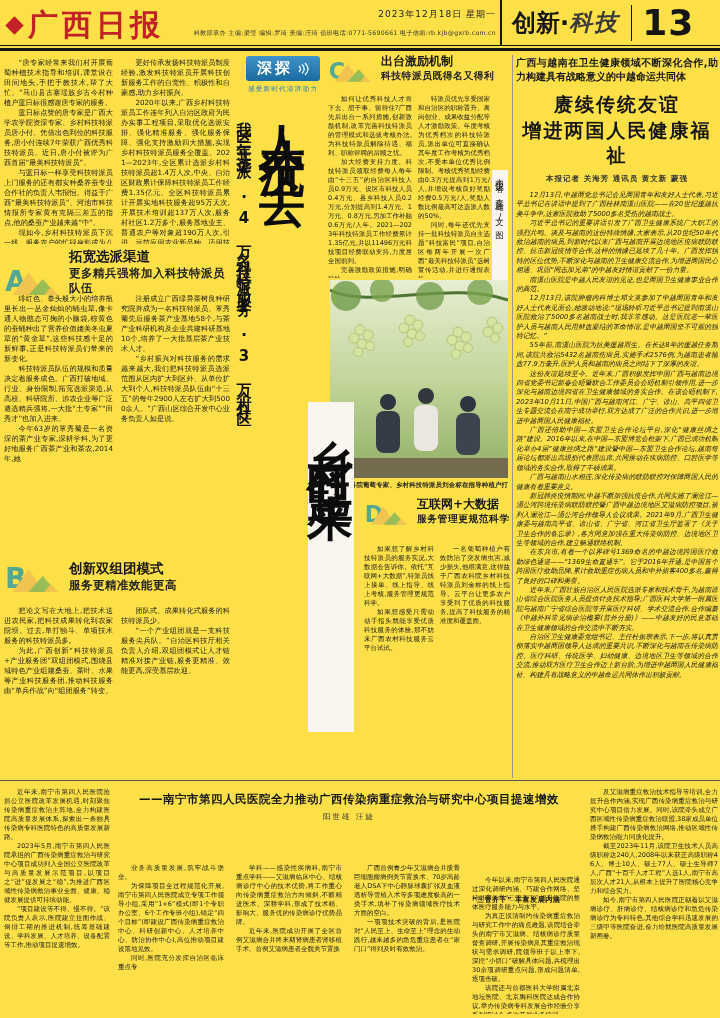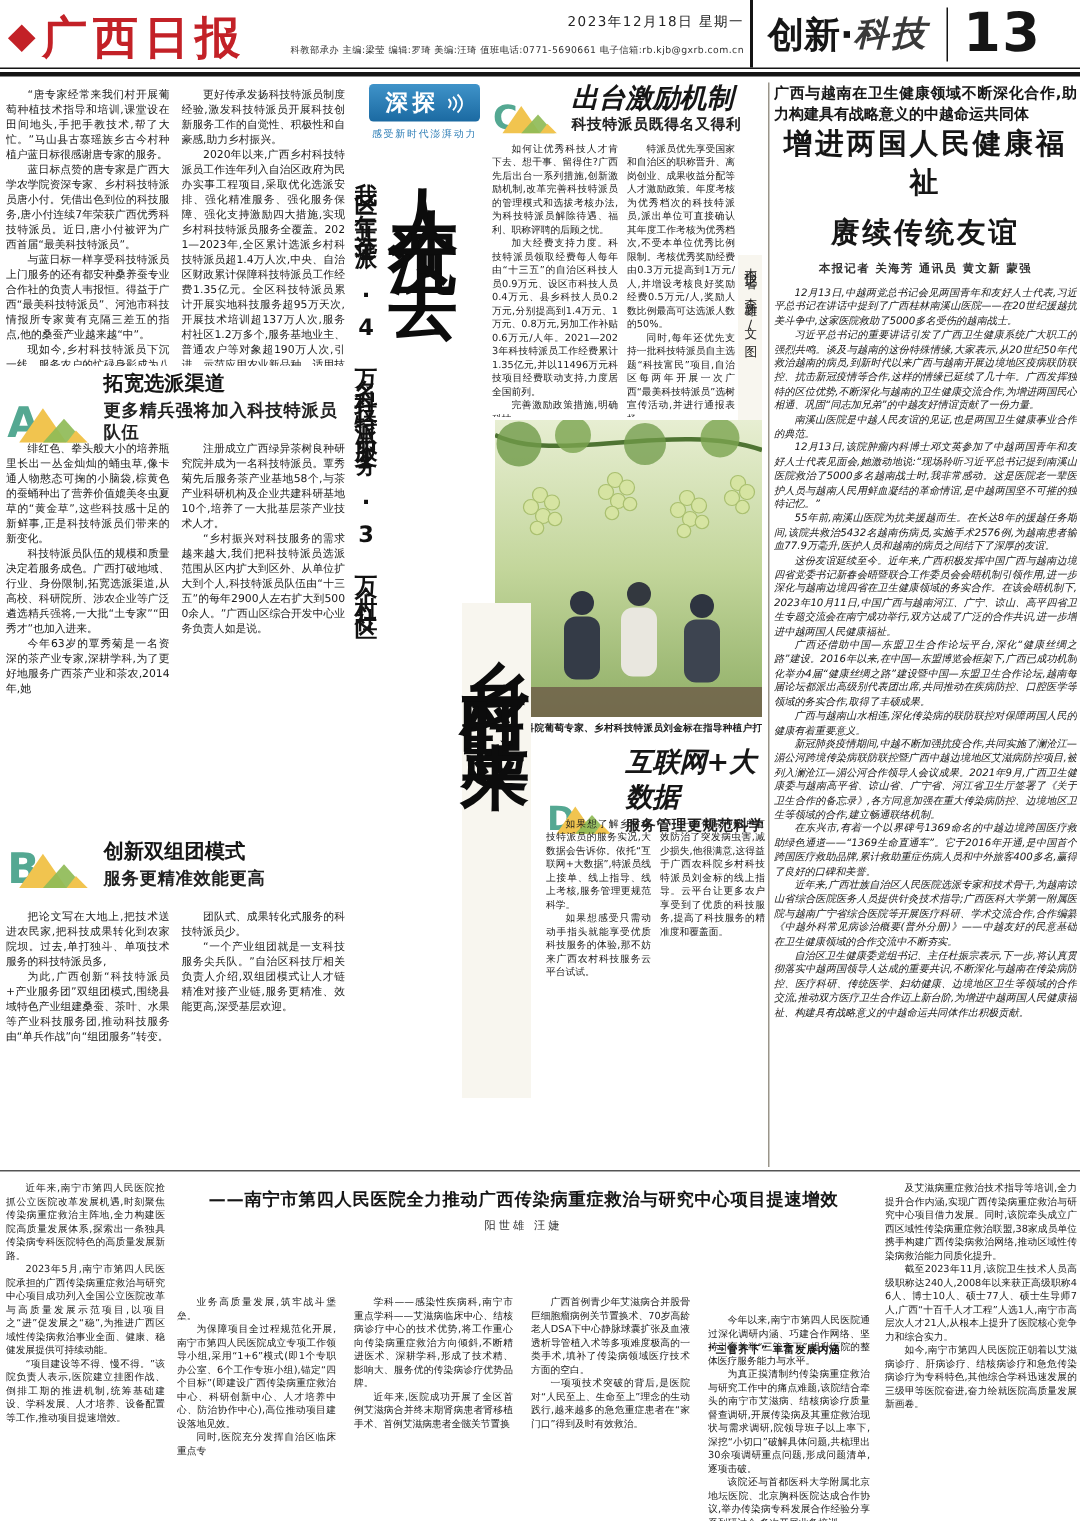--- a/index.html
+++ b/index.html
@@ -1,16 +1,16 @@
 <!DOCTYPE html>
 <html><head>
 <meta charset="utf-8">
 <style>
   html,body{margin:0;padding:0;background:#d8d5cc;}
-  #page{position:relative;width:720px;height:1018px;background:#ffffff;overflow:hidden;
+  #page{position:relative;width:720px;height:1018px;background:#fde047;overflow:hidden;
         font-family:"DejaVu Sans","Liberation Sans",sans-serif;color:#161616;margin:0 auto;}
   .abs{position:absolute;}
   
   .masthead{position:absolute;left:8px;top:5px;display:flex;align-items:center;gap:7px;}
   .diamond{width:13px;height:13px;background:#c32127;transform:rotate(45deg);display:inline-block;}
   .mast-text{font-family:"DejaVu Serif","Liberation Serif",serif;font-weight:900;font-size:30px;
              color:#c32127;letter-spacing:4px;}
   .head-info{position:absolute;left:180px;top:8px;width:316px;text-align:right;}
   .date-line{font-size:9px;color:#222;letter-spacing:1px;}
   .staff-line{font-size:6.2px;color:#333;margin-top:8px;letter-spacing:.3px;}
@@ -24,21 +24,21 @@
   
   .txt{position:absolute;font-size:7.2px;line-height:10px;text-align:justify;overflow:hidden;color:#1a1a1a;}
   .txt p{margin:0;text-indent:2em;word-break:break-all;}
   .f65{font-size:6.5px;line-height:9px;}
   
   .sec-head{position:absolute;display:flex;align-items:flex-end;gap:7px;}
   .sh-svg{width:58px;height:32px;flex:0 0 auto;}
   .sh-t1{font-size:13.5px;font-weight:900;line-height:1.3;}
   .sh-t2{font-size:11.5px;font-weight:600;color:#222;letter-spacing:.5px;}
   .sec-head.sm .sh-svg{width:46px;height:26px;}
-  .sec-head.sm .sh-t1{font-size:18px;font-style:italic;}
+  .sec-head.sm .sh-t1{font-size:12px;}
   .sec-head.sm .sh-t2{font-size:9.8px;}
   
   .vert{writing-mode:vertical-rl;text-orientation:upright;}
   .kicker-v{position:absolute;left:234px;top:110px;height:644px;font-size:15px;font-weight:600;
             letter-spacing:7px;color:#111;}
   .bigtitle{position:absolute;font-weight:900;font-size:46px;letter-spacing:14px;line-height:1;
             color:#0c0c0c;writing-mode:vertical-rl;text-orientation:upright;
             font-family:"DejaVu Serif","Liberation Serif",serif;}
   .byline-v{position:absolute;left:492px;top:170px;height:130px;font-size:8.5px;letter-spacing:2px;
             color:#222;background:#f8f6ef;padding:2px;}
@@ -243,22 +243,22 @@
       <p>如果想感受只需动动手指头就能享受优质科技服务的体验,那不妨来广西农村科技服务云平台试试。</p>
     </div>
   <div class="txt f65" style="left:440px;top:545px;width:70px;height:216px;">
       <p>一名葡萄种植户有效防治了突发病虫害,减少损失,他很满意,这得益于广西农科院乡村科技特派员刘金标的线上指导。云平台让更多农户享受到了优质的科技服务,提高了科技服务的精准度和覆盖面。</p>
     </div>
 
   <div class="vrule" style="left:512px;top:55px;height:723px;"></div>
 
   <div class="r-art">
     <div class="r-kicker">广西与越南在卫生健康领域不断深化合作,助力构建具有战略意义的中越命运共同体</div>
+    <div class="r-t" style="margin-top:8px;">赓续传统友谊</div>
     <div class="r-t">增进两国人民健康福祉</div>
-    <div class="r-t" style="margin-top:8px;">赓续传统友谊</div>
     <div class="r-byline">本报记者 关海芳  通讯员 黄文新 蒙强</div>
     <div class="r-body">
         <p>12月13日,中越两党总书记会见两国青年和友好人士代表,习近平总书记在讲话中提到了广西桂林南溪山医院——在20世纪援越抗美斗争中,这家医院救助了5000多名受伤的越南战士。</p>
         <p>习近平总书记的重要讲话引发了广西卫生健康系统广大职工的强烈共鸣。谈及与越南的这份特殊情缘,大家表示,从20世纪50年代救治越南的病员,到新时代以来广西与越南开展边境地区疫病联防联控、抗击新冠疫情等合作,这样的情缘已延续了几十年。广西发挥独特的区位优势,不断深化与越南的卫生健康交流合作,为增进两国民心相通、巩固“同志加兄弟”的中越友好情谊贡献了一份力量。</p>
         <p>南溪山医院是中越人民友谊的见证,也是两国卫生健康事业合作的典范。</p>
         <p>12月13日,该院肿瘤内科博士邓文英参加了中越两国青年和友好人士代表见面会,她激动地说:“现场聆听习近平总书记提到南溪山医院救治了5000多名越南战士时,我非常感动。这是医院老一辈医护人员与越南人民用鲜血凝结的革命情谊,是中越两国坚不可摧的独特记忆。”</p>
         <p>55年前,南溪山医院为抗美援越而生。在长达8年的援越任务期间,该院共救治5432名越南伤病员,实施手术2576例,为越南患者输血77.9万毫升,医护人员和越南的病员之间结下了深厚的友谊。</p>
         <p>这份友谊延续至今。近年来,广西积极发挥中国广西与越南边境四省党委书记新春会晤暨联合工作委员会会晤机制引领作用,进一步深化与越南边境四省在卫生健康领域的务实合作。在该会晤机制下,2023年10月11日,中国广西与越南河江、广宁、谅山、高平四省卫生专题交流会在南宁成功举行,双方达成了广泛的合作共识,进一步增进中越两国人民健康福祉。</p>
         <p>广西还借助中国—东盟卫生合作论坛平台,深化“健康丝绸之路”建设。2016年以来,在中国—东盟博览会框架下,广西已成功机制化举办4届“健康丝绸之路”建设暨中国—东盟卫生合作论坛,越南每届论坛都派出高级别代表团出席,共同推动在疾病防控、口腔医学等领域的务实合作,取得了丰硕成果。</p>
         <p>广西与越南山水相连,深化传染病的联防联控对保障两国人民的健康有着重要意义。</p>

